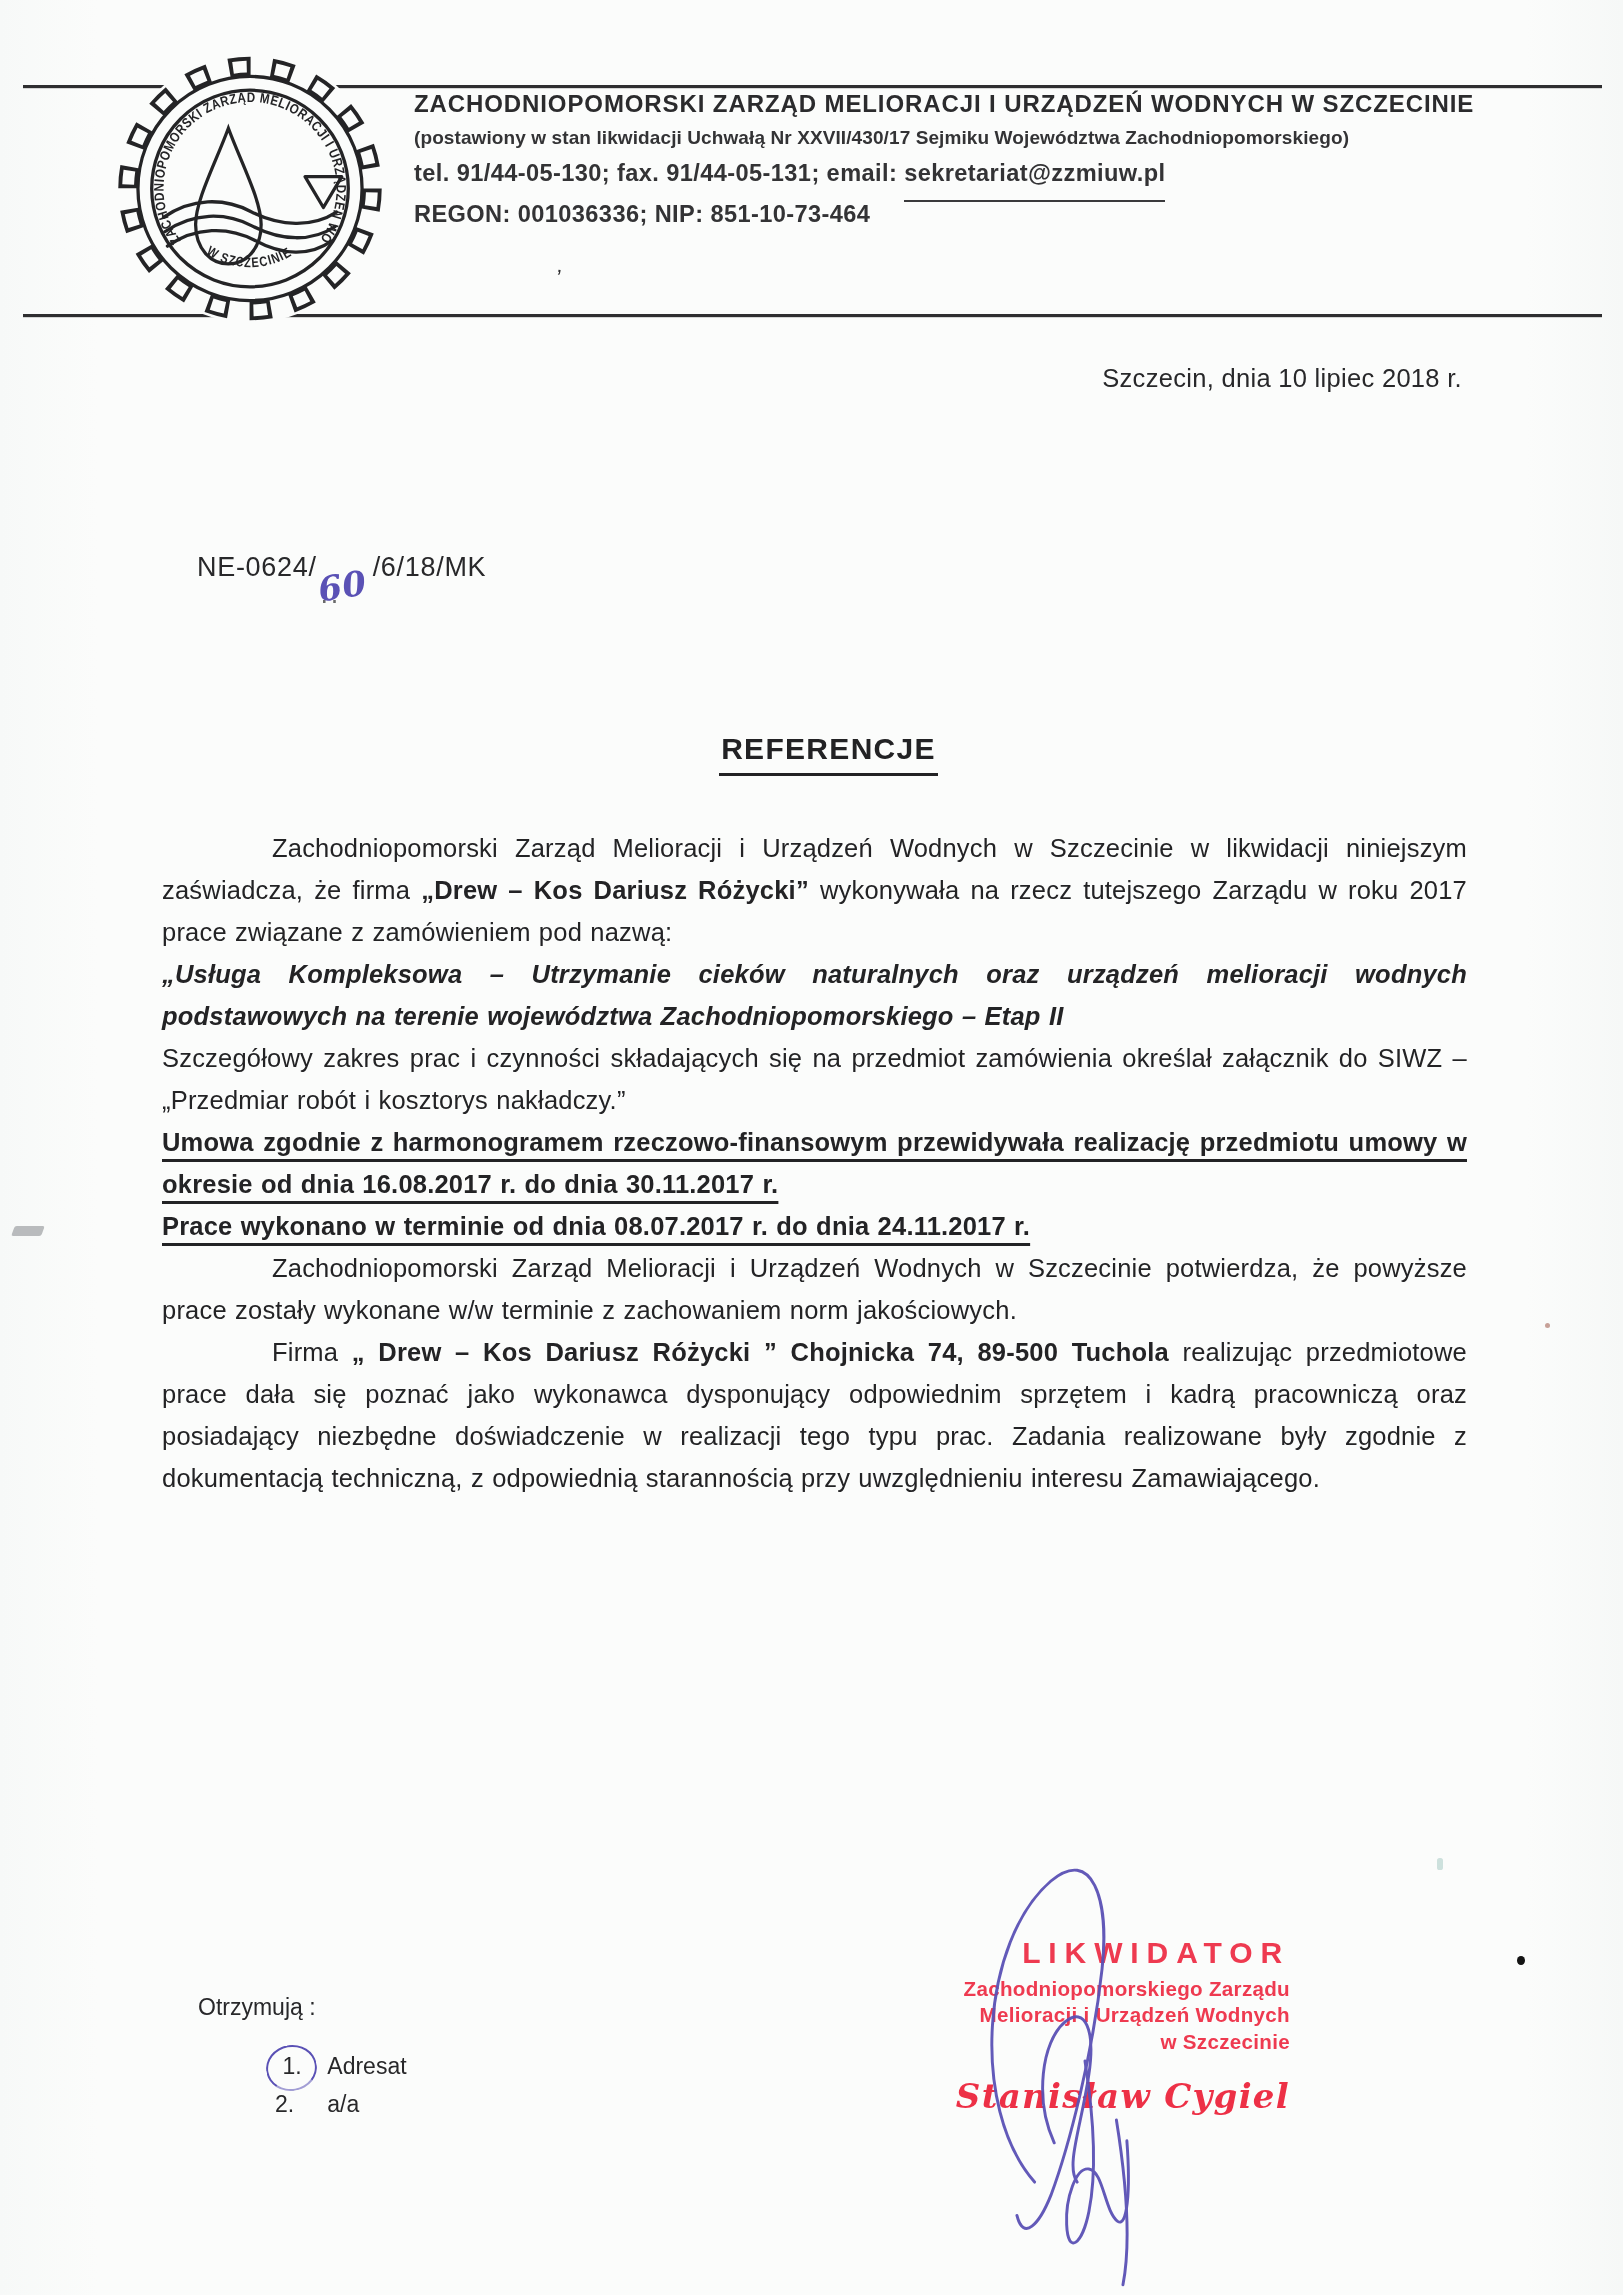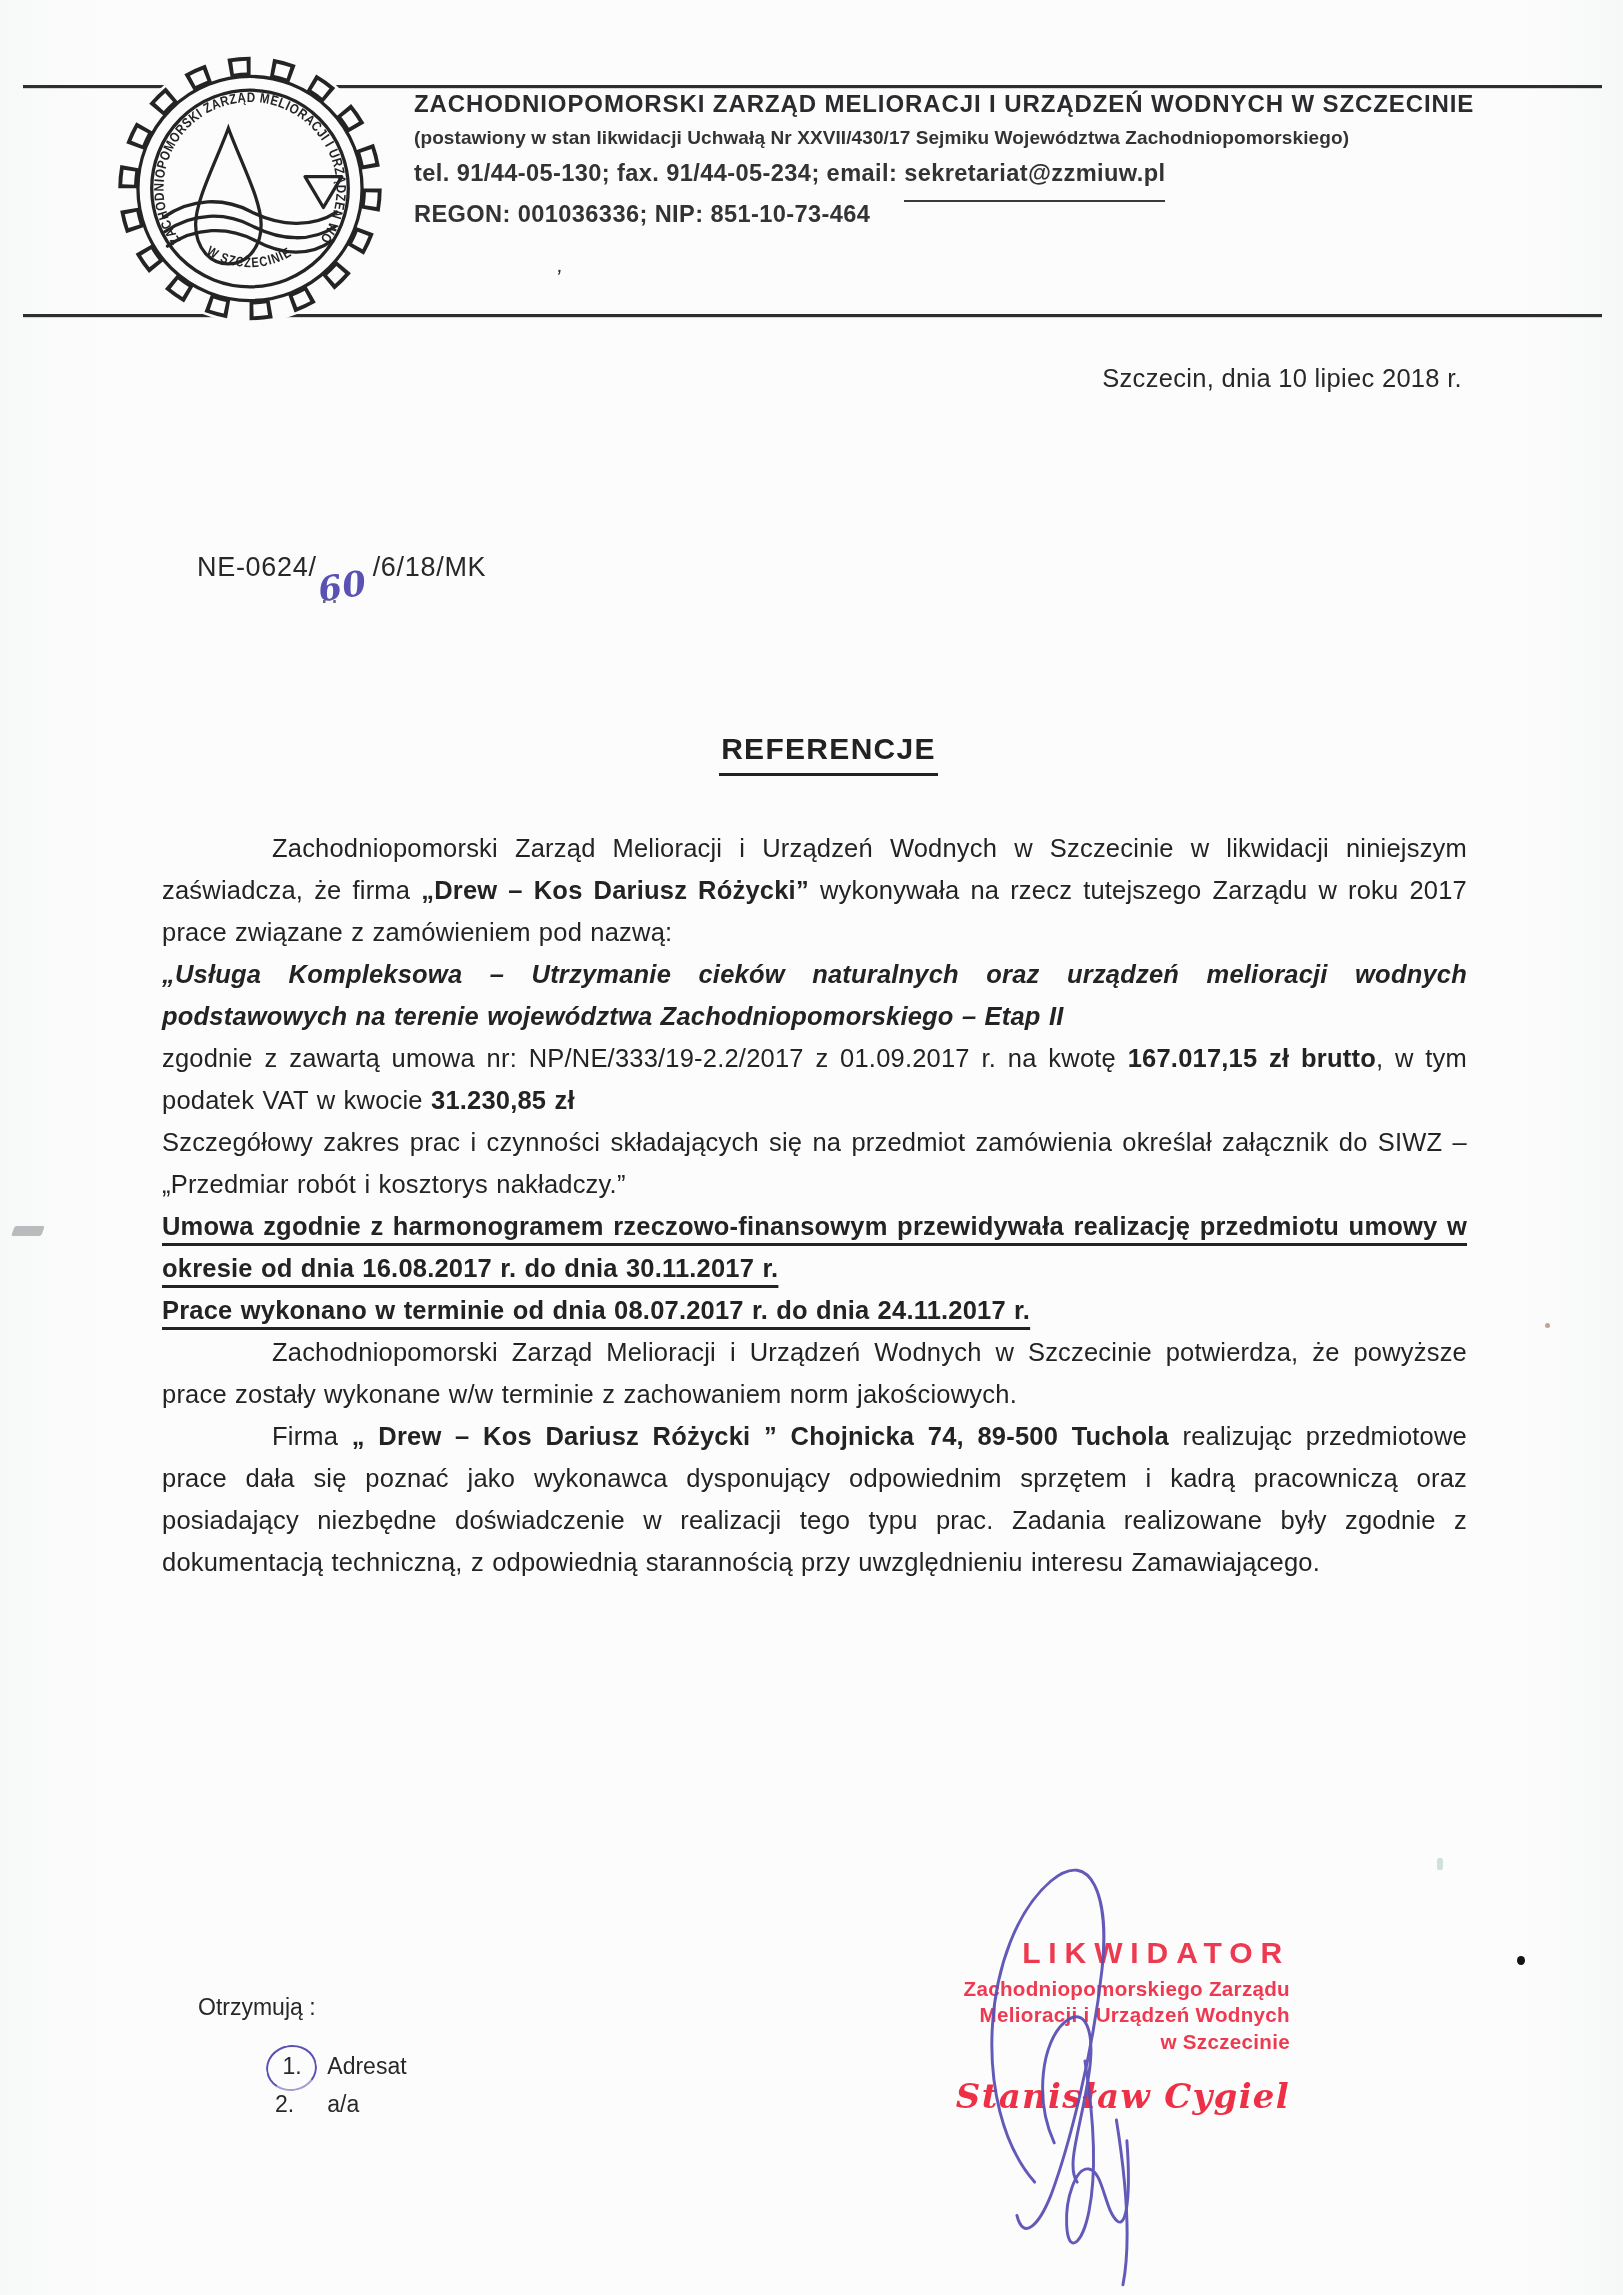--- a/index.html
+++ b/index.html
@@ -133,36 +133,35 @@
       <textPath href="#arcTop" textLength="650" lengthAdjust="spacingAndGlyphs">ZACHODNIOPOMORSKI ZARZĄD MELIORACJI I URZĄDZEŃ WODNYCH</textPath>
     </text>
     <text font-family="Liberation Sans, sans-serif" font-size="21" font-weight="700" fill="#242426" letter-spacing="2">
       <textPath href="#arcBottom" startOffset="6" textLength="140" lengthAdjust="spacingAndGlyphs">W SZCZECINIE</textPath>
     </text>
   </svg>
 
   <div class="head-text">
     <div class="head-org">ZACHODNIOPOMORSKI ZARZĄD MELIORACJI I URZĄDZEŃ WODNYCH W SZCZECINIE</div>
     <div class="head-note">(postawiony w stan likwidacji Uchwałą Nr XXVII/430/17 Sejmiku Województwa Zachodniopomorskiego)</div>
-    <div class="head-tel"><span>tel.  91/44-05-130; fax. 91/44-05-234; email: </span><span class="head-email">sekretariat@zzmiuw.pl</span></div>
+    <div class="head-tel"><span>tel.  91/44-05-130; fax. 91/44-05-131; email: </span><span class="head-email">sekretariat@zzmiuw.pl</span></div>
     <div class="head-regon">REGON: 001036336; NIP: 851-10-73-464</div>
   </div>
 
   <div class="date-line">Szczecin, dnia 10 lipiec 2018 r.</div>
 
   <div class="ref-line"><span>NE-0624/</span><span class="ref-hand-wrap"><span class="ref-dots">..</span><span class="ref-hand">60</span></span><span>/6/18/MK</span></div>
 
   <div class="title-wrap">
     <span class="title">REFERENCJE</span>
   </div>
 
   <div class="body-text">
     <p class="indent"><span>Zachodniopomorski Zarząd Melioracji i Urządzeń Wodnych w Szczecinie w likwidacji niniejszym zaświadcza, że firma </span><span class="b">„Drew – Kos Dariusz Różycki”</span><span>  wykonywała na rzecz tutejszego Zarządu w roku 2017 prace związane z zamówieniem pod nazwą:</span></p>
     <p class="bi"><span>„Usługa Kompleksowa – Utrzymanie cieków naturalnych oraz urządzeń melioracji wodnych podstawowych  na terenie województwa Zachodniopomorskiego – Etap II</span><br></p>
-    <p><span>zgodnie z zawartą umowa nr: NP/NE/333/19-2.2/2017 z 01.09.2017 r. na kwotę </span><span class="b">167.017,15 zł brutto</span><span>, w tym podatek VAT w kwocie </span><span class="b">31.230,85 zł</span></p>
     <p>Szczegółowy zakres prac i czynności składających się na przedmiot zamówienia określał załącznik do SIWZ – „Przedmiar robót i kosztorys nakładczy.”</p>
     <p class="bu">Umowa zgodnie z harmonogramem rzeczowo-finansowym przewidywała realizację przedmiotu umowy w okresie od dnia 16.08.2017 r. do dnia 30.11.2017 r.</p>
     <p class="bu">Prace wykonano w terminie od dnia 08.07.2017 r. do dnia 24.11.2017 r.</p>
     <p class="indent">Zachodniopomorski Zarząd Melioracji i Urządzeń Wodnych w Szczecinie potwierdza, że powyższe prace zostały wykonane w/w terminie z zachowaniem norm jakościowych.</p>
     <p class="indent"><span>Firma </span><span class="b">„ Drew – Kos Dariusz Różycki ” Chojnicka 74, 89-500 Tuchola</span><span> realizując przedmiotowe prace dała się poznać jako wykonawca dysponujący odpowiednim sprzętem i kadrą pracowniczą oraz posiadający niezbędne doświadczenie w realizacji tego typu prac. Zadania realizowane były zgodnie z dokumentacją techniczną, z odpowiednią starannością przy uwzględnieniu interesu Zamawiającego.</span></p>
   </div>
 
   <div class="otrzymuja">Otrzymują :</div>
   <div class="dist">
     <div class="dist-row">

